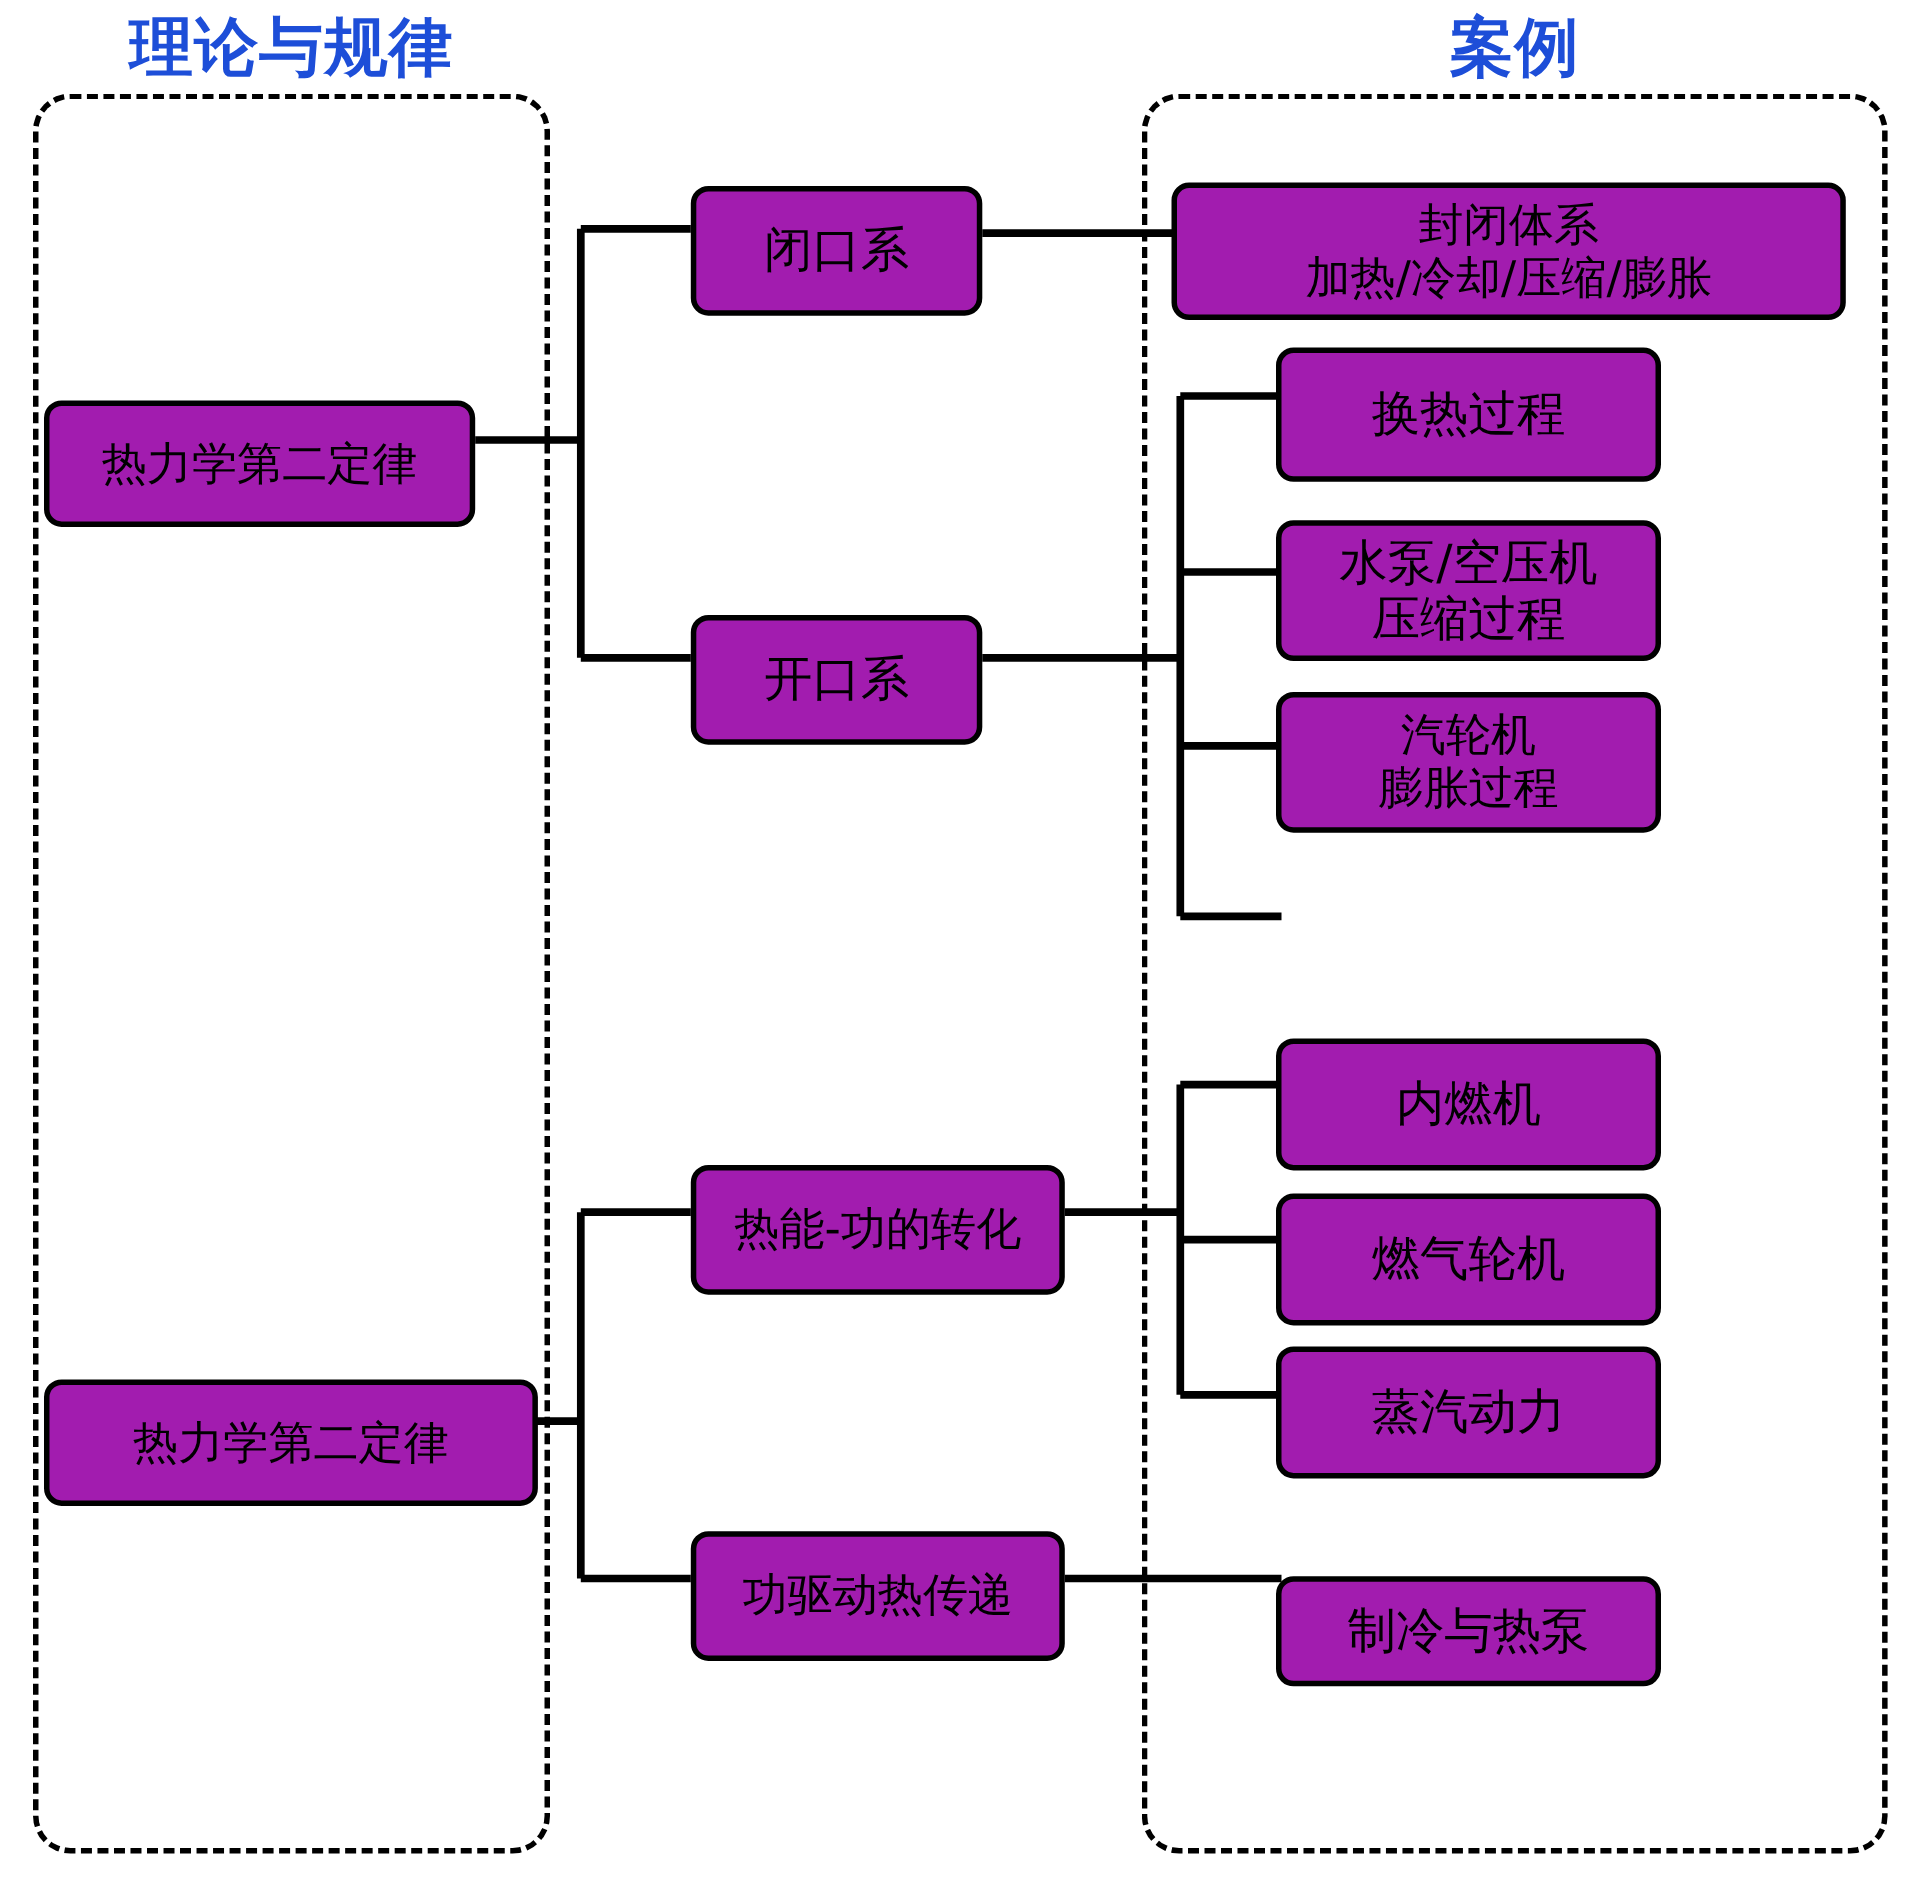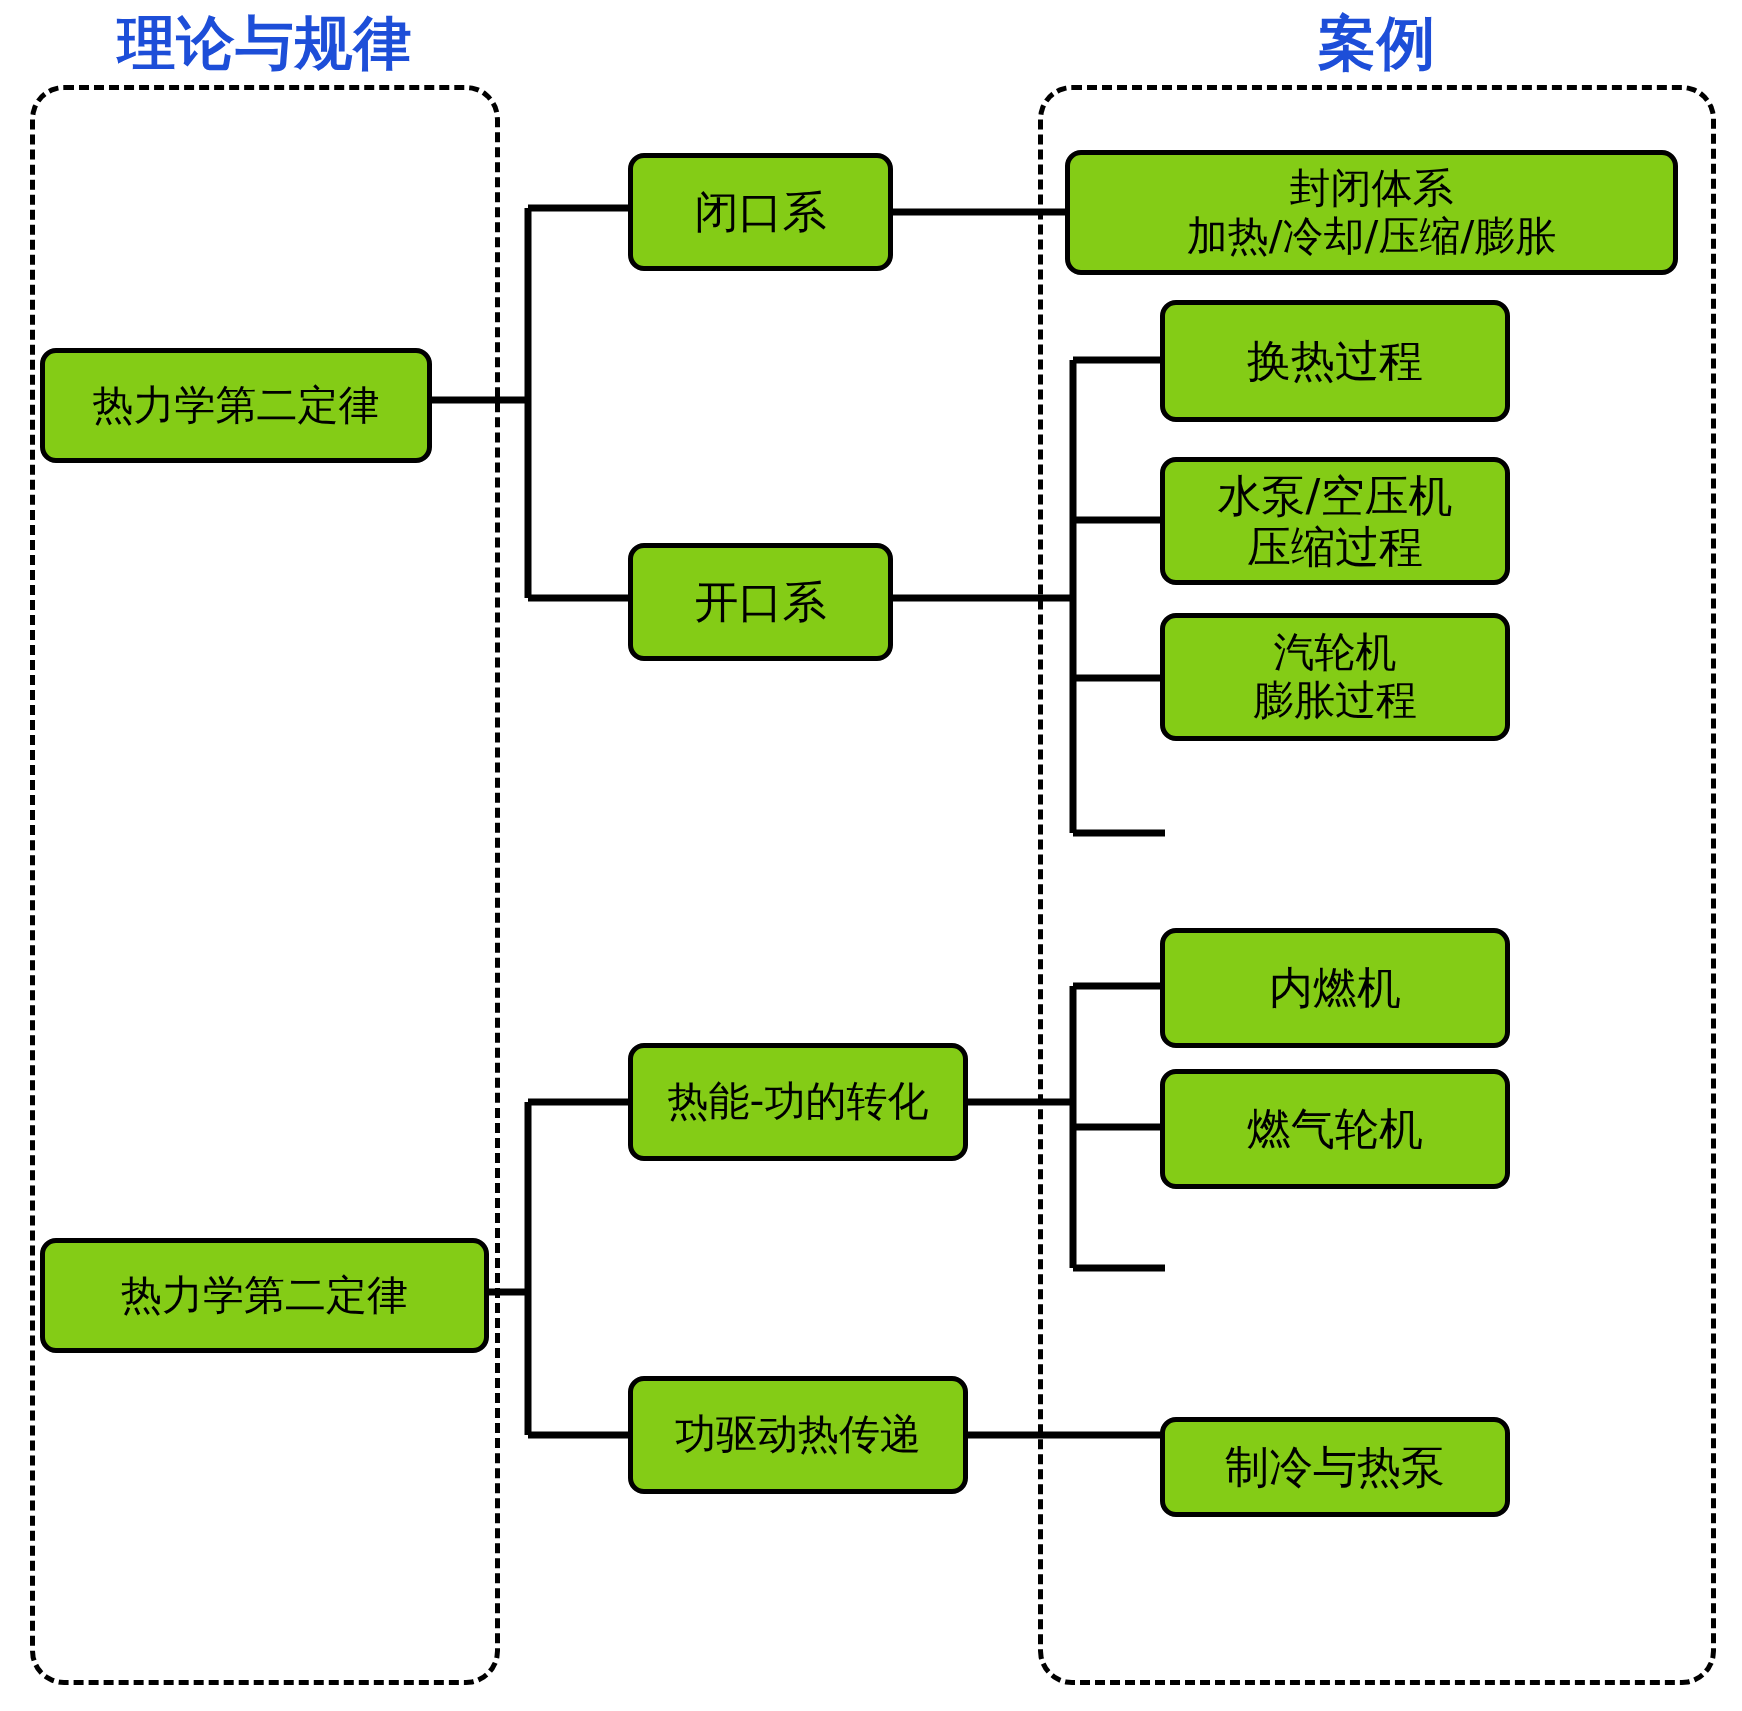--- a/index.html
+++ b/index.html
@@ -27,31 +27,32 @@
     font-weight: bold;
     color: #1d4ed8;
     white-space: nowrap;
     letter-spacing: 1px;
     text-align: center;
     line-height: 1;
   }
   .node {
     position: absolute;
     box-sizing: border-box;
-    background: #84cc16;
+    background: #a21caf;
     border: 5px solid #000000;
     border-radius: 16px;
     display: flex;
     align-items: center;
     justify-content: center;
     text-align: center;
     color: #000000;
     line-height: 1.16;
     white-space: pre-line;
     overflow: hidden;
+    margin-top: 16px;
   }
   .node-label {
     display: block;
     width: 100%;
     white-space: pre-line;
   }
   .dashed-box {
     position: absolute;
     box-sizing: border-box;
     border: 5px dashed #000000;
@@ -136,17 +137,20 @@
   <div class="node" style="left:1160px; top:613px; width:350px; height:128px; font-size:41px;">
     <span class="node-label">汽轮机
 膨胀过程</span>
   </div>
   <div class="node" style="left:1160px; top:928px; width:350px; height:120px; font-size:44px;">
     <span class="node-label">内燃机</span>
   </div>
   <div class="node" style="left:1160px; top:1069px; width:350px; height:120px; font-size:44px;">
     <span class="node-label">燃气轮机</span>
   </div>
+  <div class="node" style="left:1160px; top:1208px; width:350px; height:120px; font-size:44px;">
+    <span class="node-label">蒸汽动力</span>
+  </div>
   <div class="node" style="left:1160px; top:1417px; width:350px; height:100px; font-size:44px;">
     <span class="node-label">制冷与热泵</span>
   </div>
 
 </div>
 
 </body></html>

